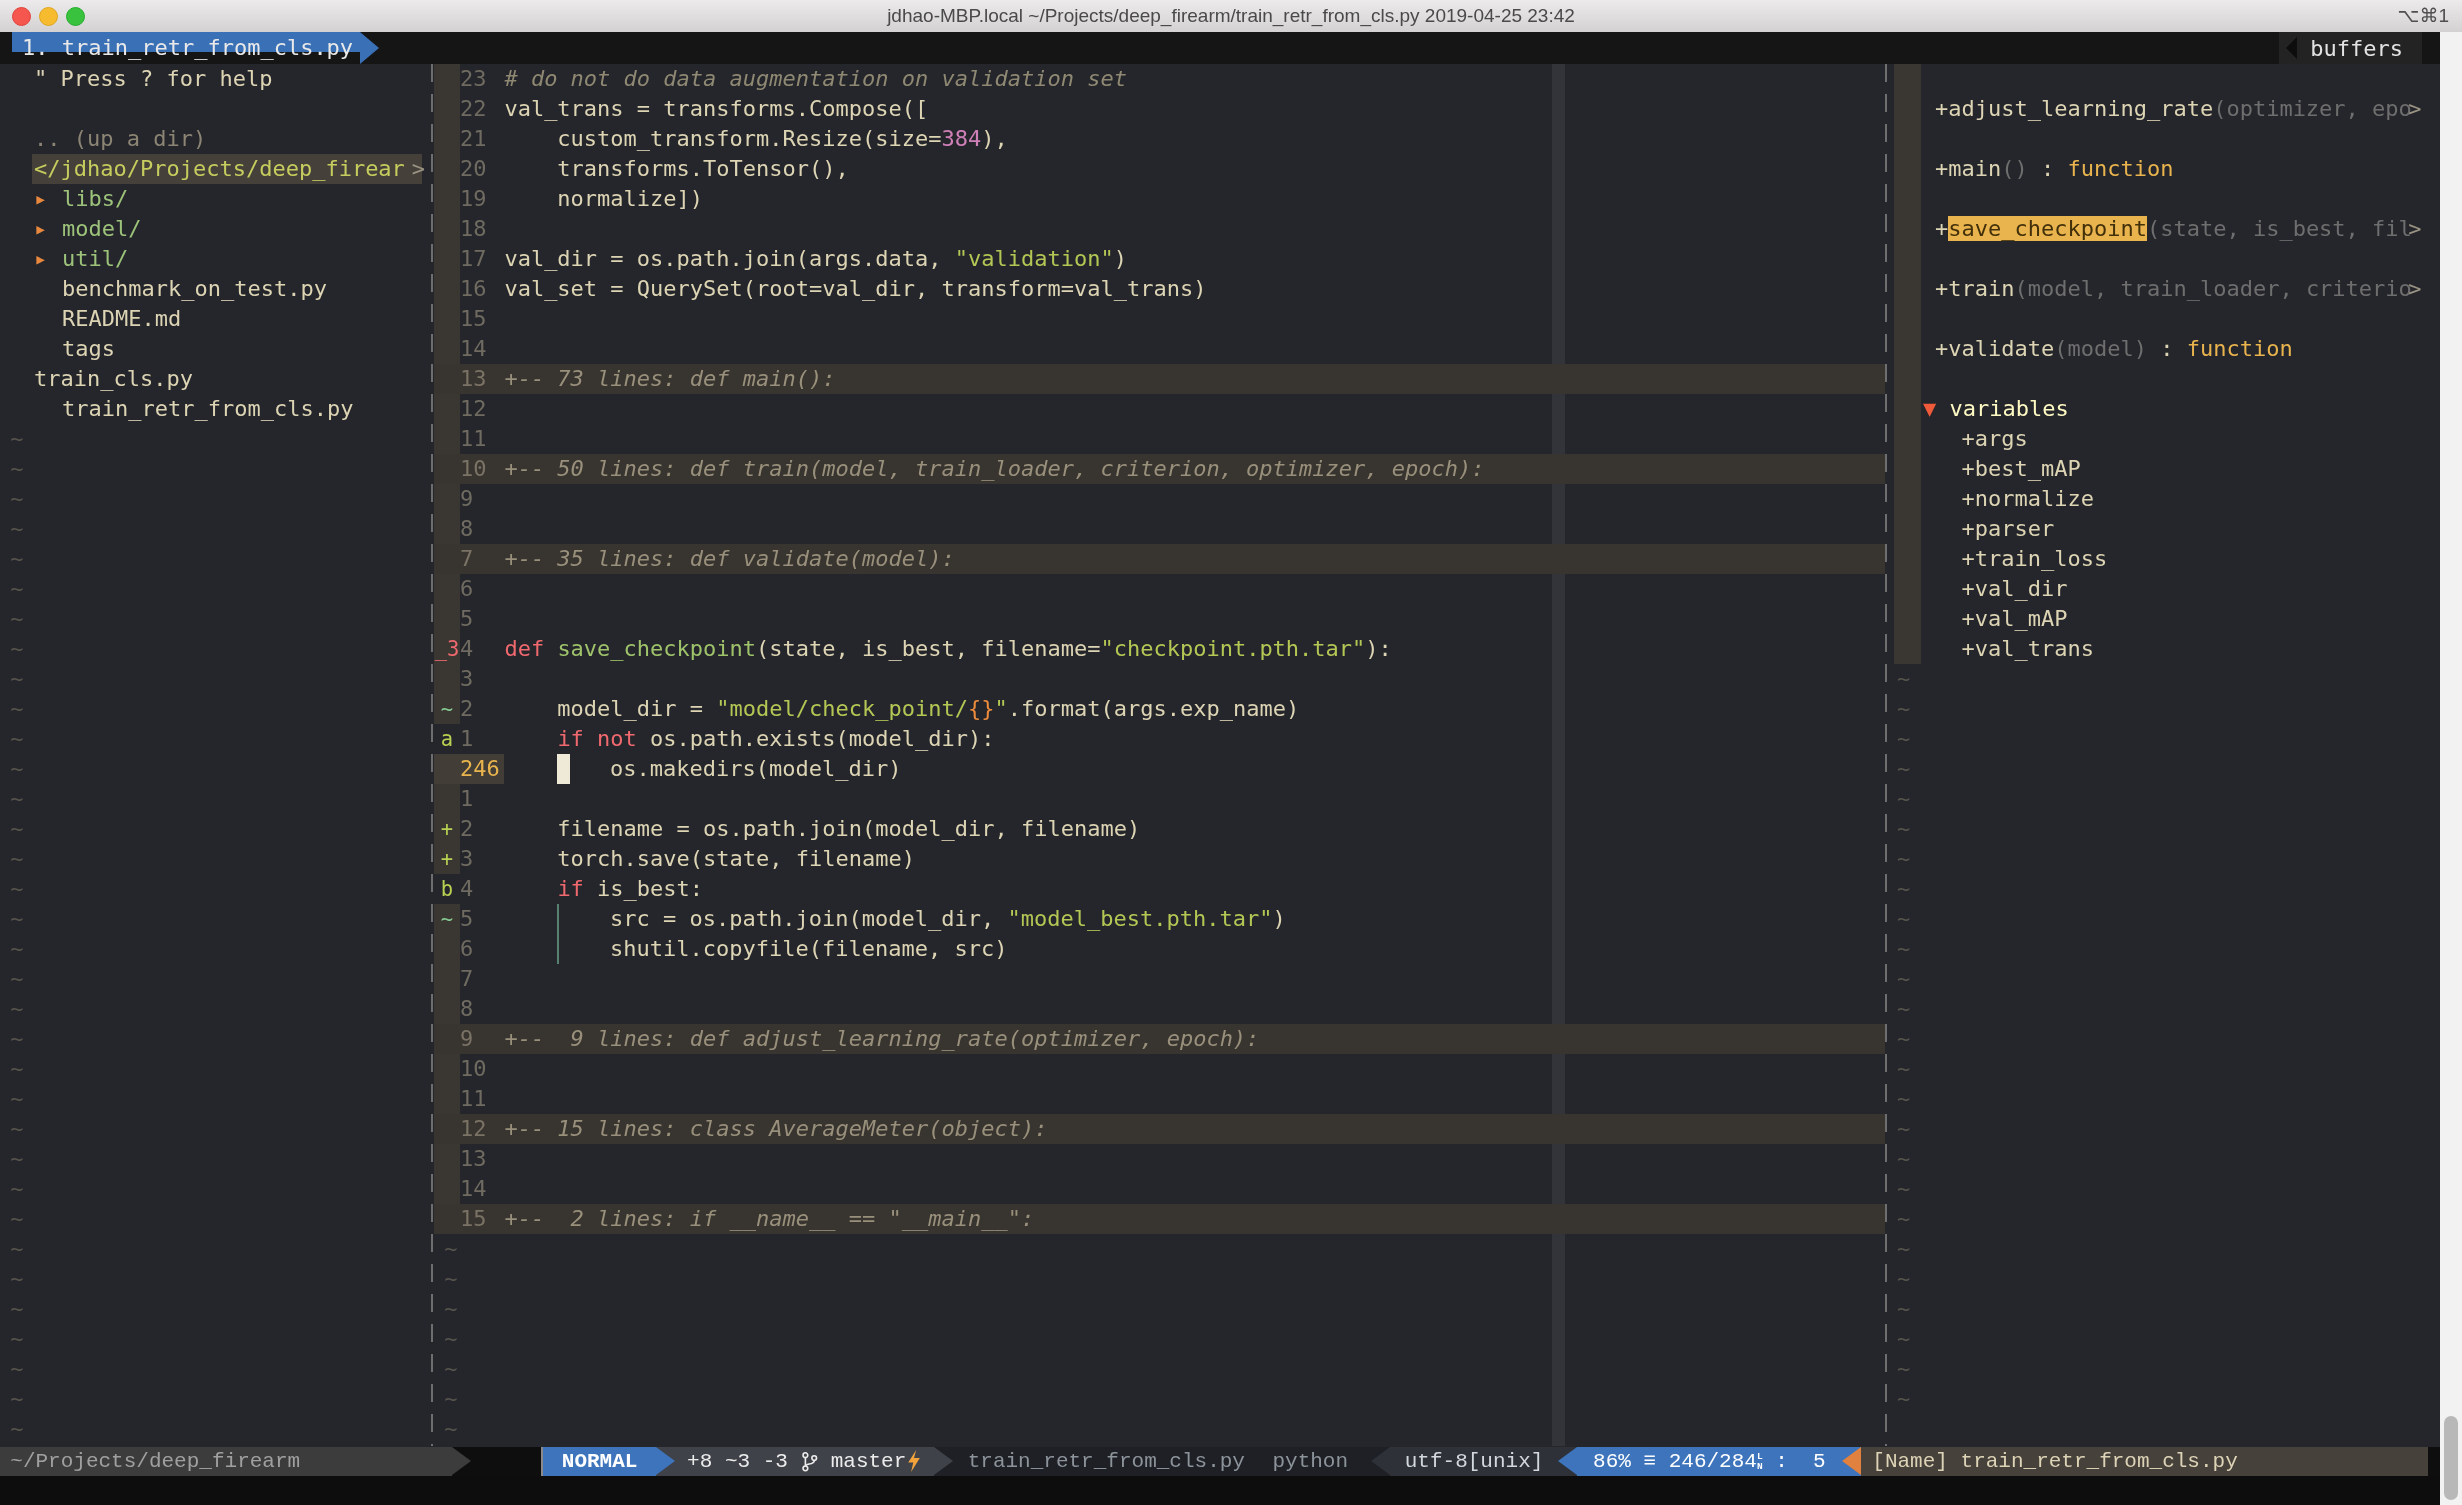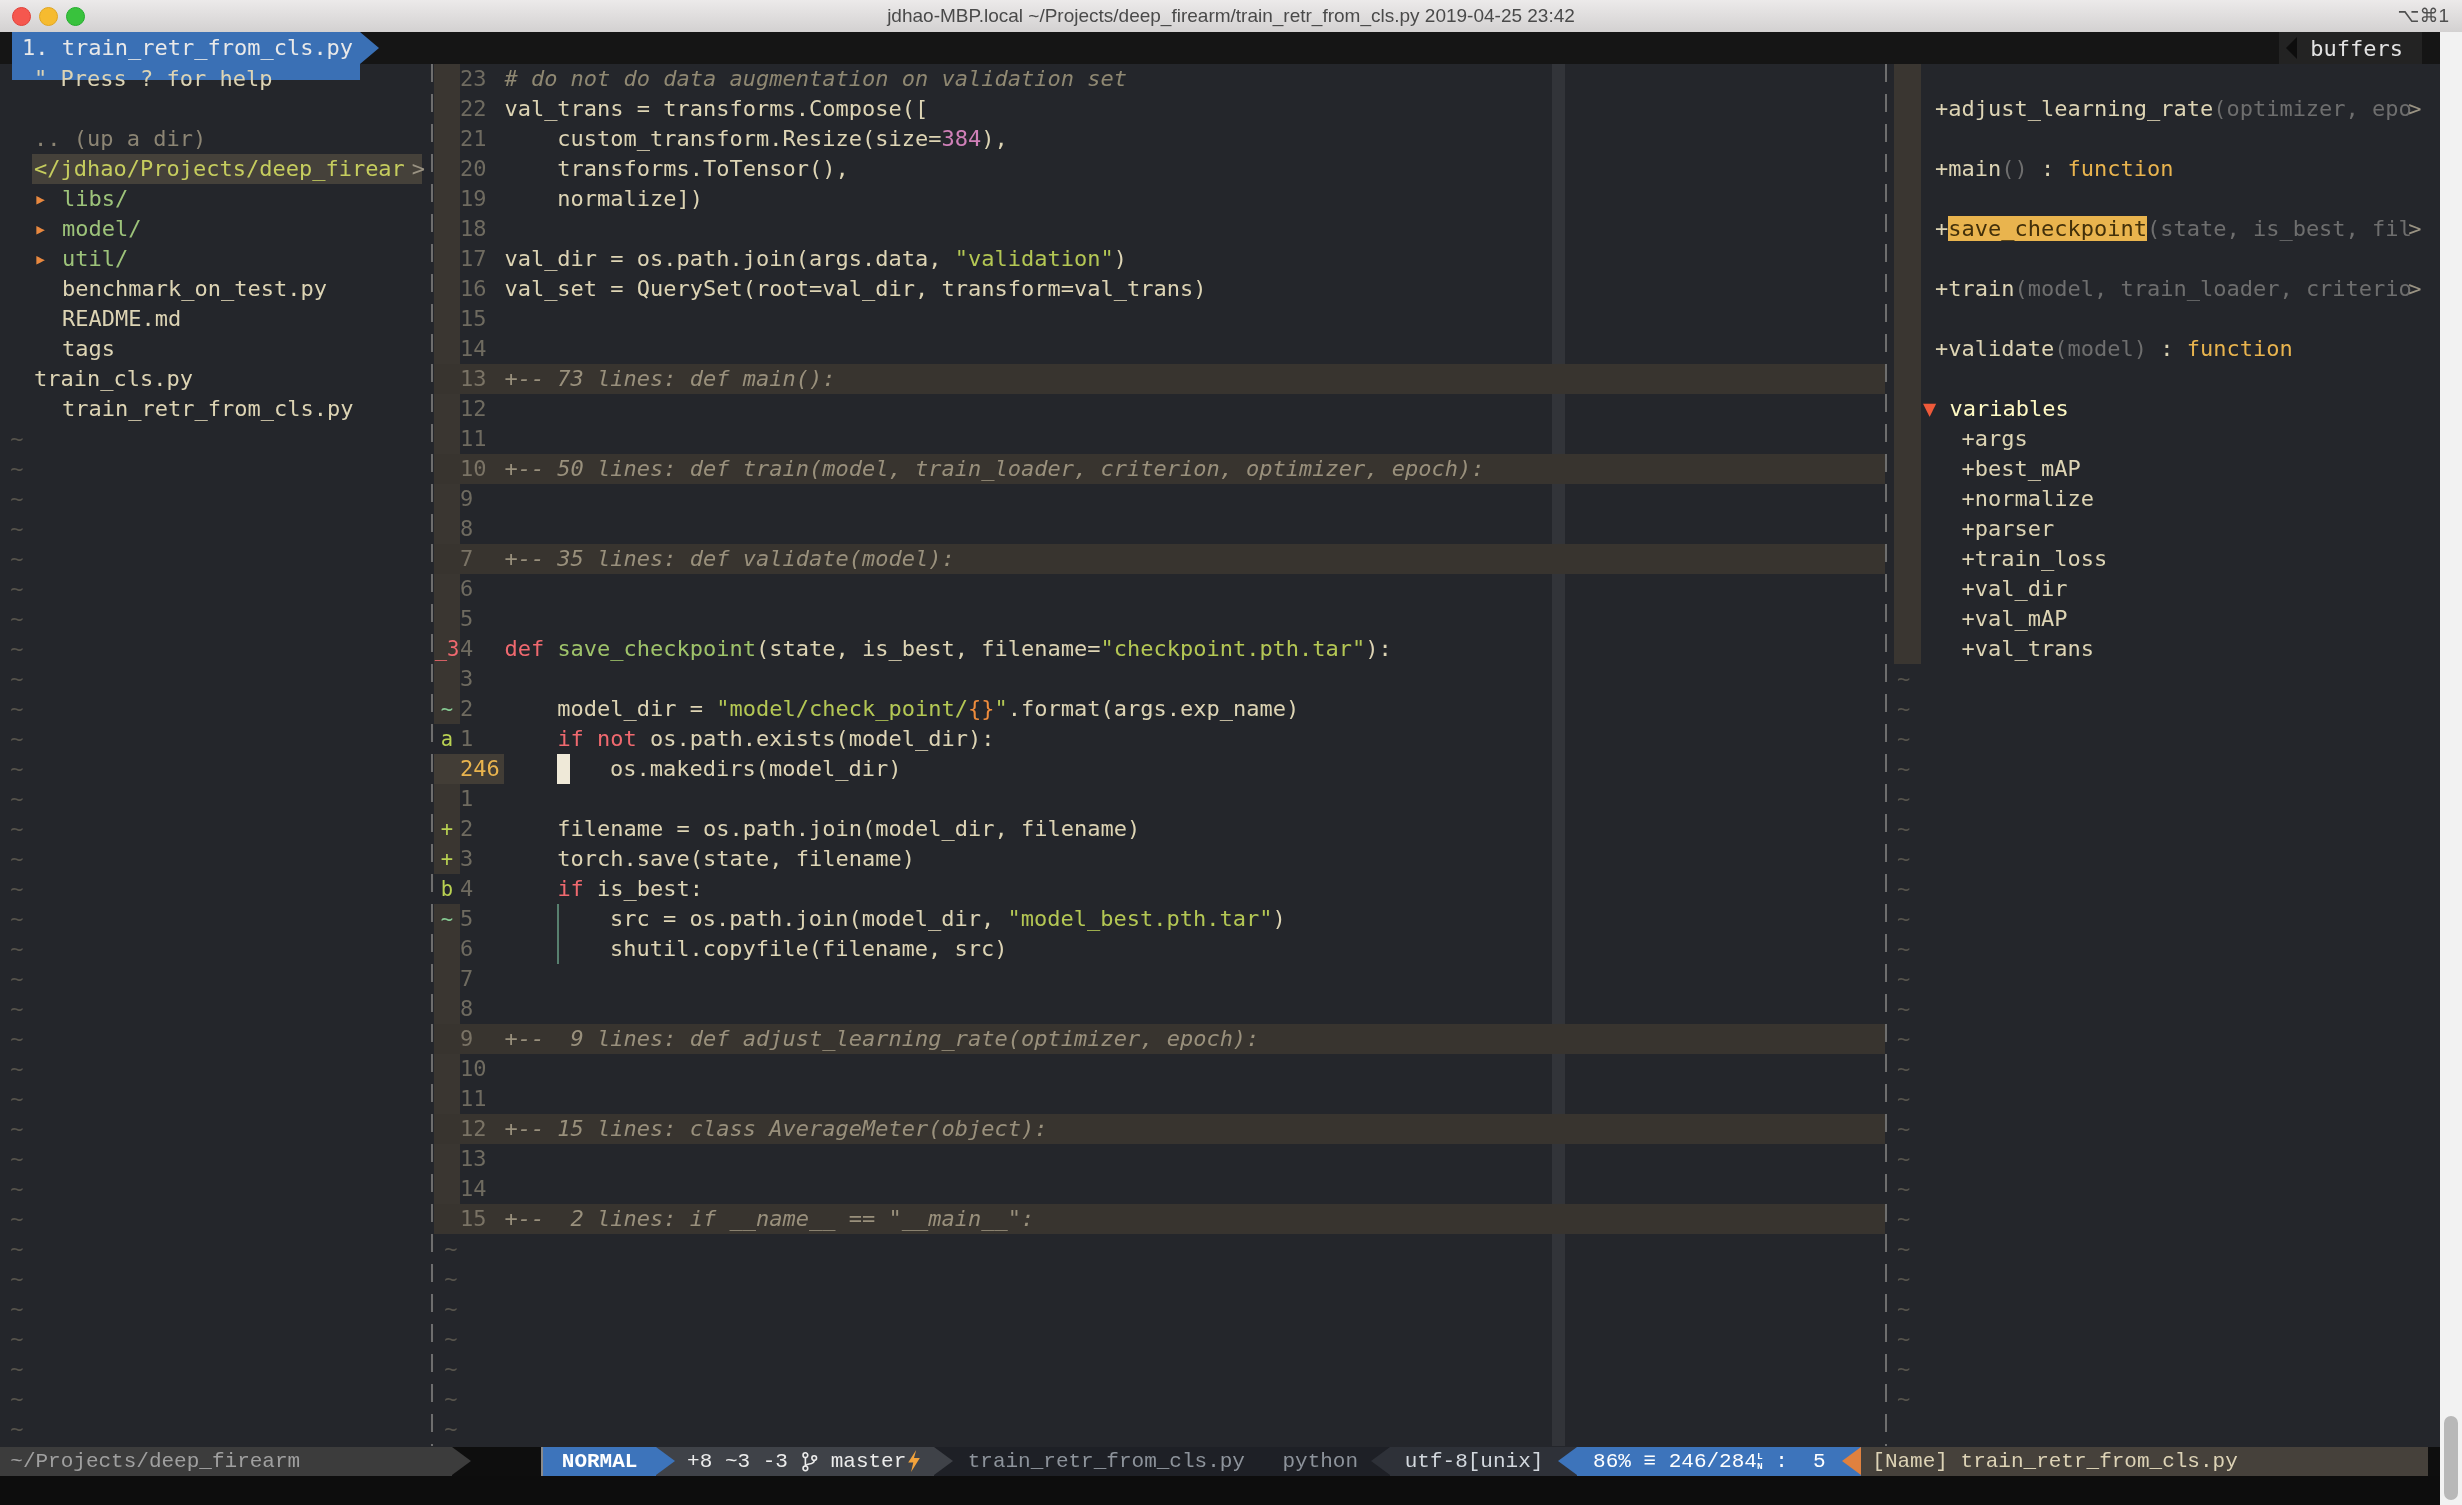--- a/index.html
+++ b/index.html
@@ -12,21 +12,21 @@
   .lights{position:absolute;left:11.7px;top:7.3px;display:flex;gap:8px;}
   .light{width:17px;height:17px;border-radius:50%;}
   .light.red{background:#f5574e;border:0.7px solid #e14039;}
   .light.yellow{background:#f6bb2f;border:0.7px solid #e0a621;}
   .light.green{background:#39c23d;border:0.7px solid #23ad2d;}
   .tb-title{position:absolute;left:0;right:0;top:0;height:32px;line-height:32px;text-align:center;
             color:#4a4a4a;font-size:19px;font-weight:normal;}
   .tb-shortcut{position:absolute;right:13px;top:0;height:32px;line-height:32px;color:#4f4f4f;font-size:19px;}
   
   .tabline{position:absolute;left:0;top:32px;width:100%;height:32px;background:#151515;}
-  .tabwrap{position:absolute;left:11.7px;top:0;height:48px;display:flex;text-align:right;}
+  .tabwrap{position:absolute;left:11.7px;top:0;height:20px;display:flex;text-align:right;}
   .tab{background:#3a70b5;color:#e9e9e9;font-size:22px;line-height:32px;padding:0 7.3px 0 10.3px;white-space:pre;}
   .tab-arrow{width:0;height:0;border-top:16px solid transparent;border-bottom:16px solid transparent;border-left:19px solid #3a70b5;}
   .bufwrap{position:absolute;right:40px;top:0;height:32px;display:flex;align-items:center;background:#232323;padding:0 19px 0 7.3px;}
   .buf-tri{width:0;height:0;border-top:11px solid transparent;border-bottom:11px solid transparent;border-right:11.7px solid #0d0d0d;margin-right:13px;}
   .buf-label{color:#e3e3e3;font-size:22px;}
   
   .win{position:absolute;top:64px;height:1382px;overflow:hidden;}
   .row{height:30px;line-height:30px;font-size:22px;white-space:pre;position:relative;color:#ddd4b4;}
   .c-txt{color:#ddd4b4;} .c-com{color:#8f8872;font-style:italic;}
   .c-red{color:#f0696f;} .c-grn{color:#9fc36a;} .c-str{color:#b4c754;}
@@ -66,21 +66,21 @@
   #tagbar{left:1891px;width:551px;}
   .tagrow{padding-left:44px;}
   .tagrow.kind{padding-left:32px;}
   .tag-sgn{position:absolute;left:2.9px;top:0;bottom:0;width:27px;background:#3a3631;}
   .tag-fg{position:relative;}
   .tagtilde{padding-left:5.9px;color:#57544c;}
   
   .statusline{position:absolute;left:0;top:1447px;width:100%;height:29px;display:flex;
               font-size:21px;line-height:29px;white-space:pre;overflow:hidden;background:#0c4a6e;font-family:Liberation Mono, monospace;}
   .seg{height:29px;position:relative;flex:0 0 auto;display:flex;align-items:center;}
-  .seg .rtxt{position:absolute;right:13px;}
+  .seg .rtxt{position:absolute;right:23px;}
   .sepcell{width:19px;height:29px;flex:0 0 auto;}
   .tri-r{width:0;height:0;border-top:14.7px solid transparent;border-bottom:14.7px solid transparent;border-left:19px solid red;}
   .tri-l{width:0;height:0;border-top:14.7px solid transparent;border-bottom:14.7px solid transparent;border-right:19px solid red;}
   .vline{width:2.2px;height:29px;background:#8a8a8a;flex:0 0 auto;}
   .lng{display:inline-flex;flex-direction:column;justify-content:center;height:29px;font-size:9.5px;line-height:9.5px;font-weight:bold;}
   .cmdline{position:absolute;left:0;top:1476px;width:100%;height:29px;background:#0d0d0d;}
   
   .scrollbar{position:absolute;right:0;top:32px;width:22px;bottom:0;background:#f2f2f2;}
   .scrollthumb{position:absolute;left:3.7px;width:14px;top:1384px;height:84px;background:#b8b8b8;border-radius:7.3px;}
 </style>

